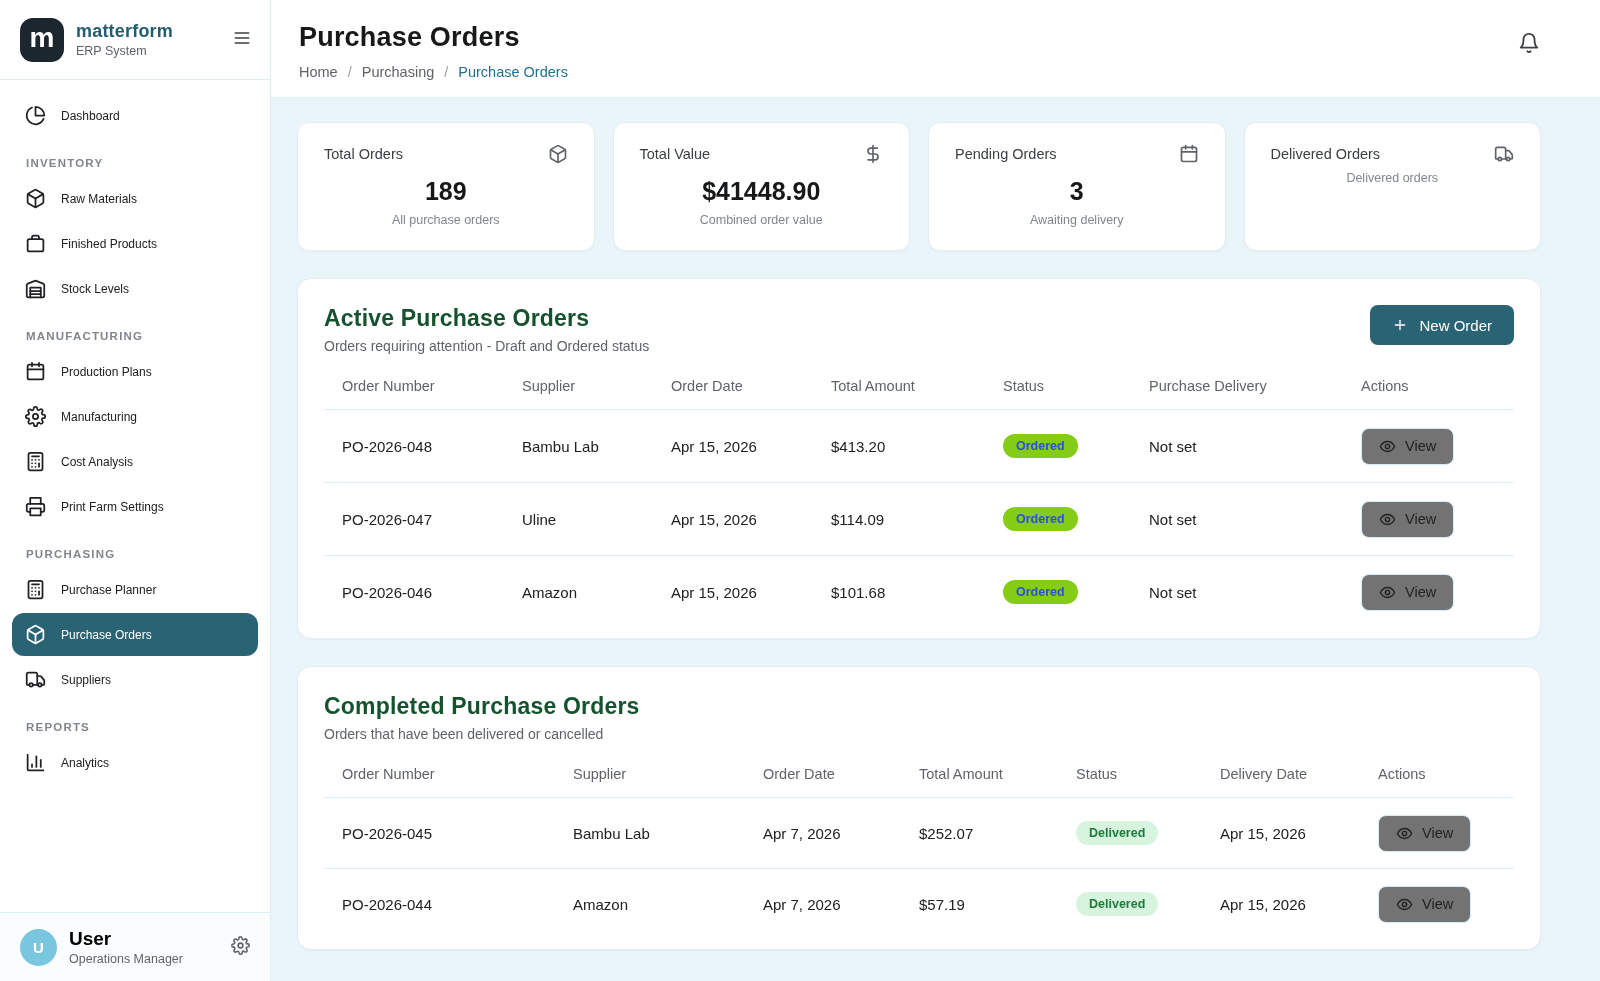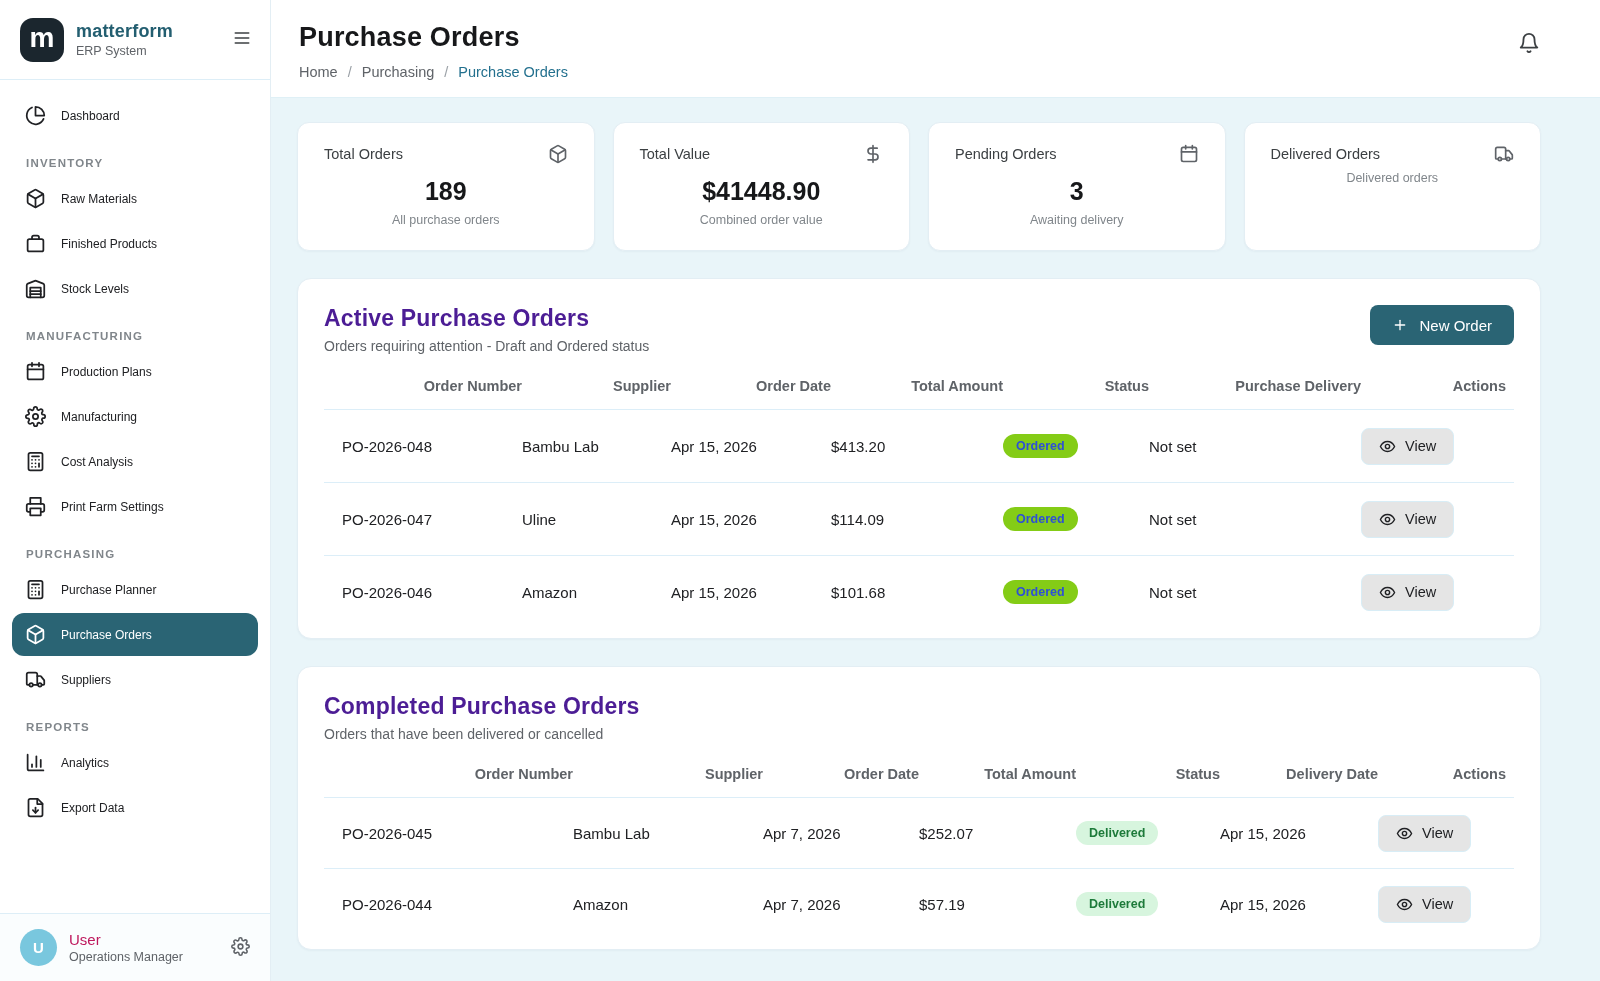--- a/index.html
+++ b/index.html
@@ -28,21 +28,21 @@
   .nav { flex:1; padding:14px 12px 0; overflow:hidden; }
   .nav-label { font-size:11.5px; font-weight:700; letter-spacing:1.2px; color:#80868b; margin:20px 14px 8px; }
   .nav-label:empty { display:none; margin:0; }
   .nav-item { display:flex; align-items:center; gap:15px; padding:11px 13px; border-radius:12px; font-size:12px; color:#202124; cursor:pointer; margin-bottom:2px; }
   .nav-item .ico { width:21px; height:21px; color:#202124; }
   .nav-item.active { background:var(--accent); color:#fff; font-weight:500; }
   .nav-item.active .ico { color:#fff; }
 
   .side-footer { border-top:1px solid #ddeef7; background:#fafdfe; padding:15px 20px; display:flex; align-items:center; gap:12px; }
   .avatar { width:37px; height:37px; border-radius:50%; background:var(--avatar); color:#fff; font-size:15px; font-weight:600; display:flex; align-items:center; justify-content:center; }
-  .user-name { font-size:15px; font-weight:400; color:#be185d; }
+  .user-name { font-size:19px; font-weight:700; color:#000000; }
   .user-role { font-size:12.5px; color:#5f6368; margin-top:2px; }
   .footer-gear { margin-left:auto; background:none; border:none; cursor:pointer; color:#5f6368; }
   .footer-gear .ico { width:19px; height:19px; }
 
   
   .main { flex:1; display:flex; flex-direction:column; min-width:0; }
   .page-header { background:#fff; border-bottom:1px solid #dff0f6; padding:22px 60px 17px 28px; display:flex; align-items:flex-start; }
   .page-title { font-size:27px; font-weight:800; color:#17181a; letter-spacing:.2px; }
   .breadcrumb { display:flex; gap:10px; margin-top:11px; font-size:14.5px; color:#5f6368; }
   .crumb { cursor:pointer; }
@@ -58,38 +58,38 @@
   .stat-card { background:#fff; border:1px solid #e3eef4; border-radius:12px; padding:21px 26px 23px; box-shadow:0 1px 2px rgba(20,50,70,.04);text-align:center; }
   .stat-top { display:flex; align-items:center; justify-content:space-between; }
   .stat-label { font-size:14.5px; font-weight:500; color:#3c4043; }
   .stat-top .ico { width:20px; height:20px; color:#5f6368; }
   .stat-value { font-size:25px; font-weight:800; color:#17181a; margin-top:13px; }
   .stat-caption { font-size:12.5px; color:#80868b; margin-top:7px; }
 
   
   .panel { width:1244px; background:#fff; border:1px solid #e3eef4; border-radius:14px; padding:26px 26px 10px; margin-top:27px; box-shadow:0 1px 2px rgba(20,50,70,.04); }
   .panel-head { display:flex; align-items:flex-start; }
-  .panel-title { font-size:23px; font-weight:800; color:#4c1d95; letter-spacing:.2px; }
+  .panel-title { font-size:23px; font-weight:800; color:#14532d; letter-spacing:.2px; }
   .panel-sub { font-size:14px; color:#5f6368; margin-top:6px; }
   .new-order-btn { margin-left:auto; background:var(--accent); border:none; color:#fff; font-size:15px; font-family:inherit; border-radius:8px; padding:0 22px; height:40px; display:flex; align-items:center; gap:11px; cursor:pointer; }
   .new-order-btn .ico { width:16px; height:16px; }
 
   .tbl { margin-top:24px; }
   .thead, .trow { display:grid; align-items:center; padding-left:18px; padding-right:8px; }
   .t-active .thead, .t-active .trow { grid-template-columns:180px 149px 160px 172px 146px 212px 1fr; }
   .t-completed .thead, .t-completed .trow { grid-template-columns:231px 190px 156px 157px 144px 158px 1fr; }
   .thead { padding-bottom:15px; }
-  .th { font-size:14.5px; color:#5f6368; font-weight:700;text-align:right; }
+  .th { font-size:14.5px; color:#5f6368; font-weight:400; }
   .trow { height:73px; border-top:1px solid #dceef8; }
   .t-completed .trow { height:71px; }
   .td { font-size:15px; color:#202124; }
   .badge { display:inline-block; padding:5px 13px; border-radius:999px; font-size:12.5px; font-weight:600; }
   .badge-ordered { background:#84cc16; color:#2d50d6; }
   .badge-delivered { background:#d7f5de; color:#1d7a3a; }
-  .view-btn { display:inline-flex; align-items:center; gap:9px; background:#e5e5e5; border:1px solid #d8edf6; border-radius:8px; padding:0 17px; height:37px; font-size:14.5px; font-family:inherit; color:#202124; cursor:pointer; }
+  .view-btn { display:inline-flex; align-items:center; gap:9px; background:#737373; border:1px solid #d8edf6; border-radius:8px; padding:0 17px; height:37px; font-size:14.5px; font-family:inherit; color:#202124; cursor:pointer; }
   .view-btn .ico { width:17px; height:17px; color:#202124; }
 </style>
 </head>
 <body style="--accent: #2a6474; --avatar: #79c7de;">
 
 <aside class="sidebar">
   <div class="logo-row">
     <div class="logo-badge">m</div>
     <div>
       <div class="brand-name">matterform</div>
@@ -258,31 +258,20 @@
           <div class="nav-item">
     <span class="ico">
               <svg viewBox="0 0 24 24" fill="none" stroke="currentColor" stroke-width="2" stroke-linecap="round" stroke-linejoin="round">
                 <path d="M3 3v16a2 2 0 0 0 2 2h16"></path>
                 <path d="M18 17V9"></path>
                 <path d="M13 17V5"></path>
                 <path d="M8 17v-3"></path>
               </svg>
             </span>
     <span>Analytics</span>
-  </div>
-          <div class="nav-item">
-    <span class="ico">
-              <svg viewBox="0 0 24 24" fill="none" stroke="currentColor" stroke-width="2" stroke-linecap="round" stroke-linejoin="round">
-                <path d="M14.5 2H6a2 2 0 0 0-2 2v16a2 2 0 0 0 2 2h12a2 2 0 0 0 2-2V7.5L14.5 2z"></path>
-                <polyline points="14 2 14 8 20 8"></polyline>
-                <path d="M12 18v-6"></path>
-                <path d="m9 15 3 3 3-3"></path>
-              </svg>
-            </span>
-    <span>Export Data</span>
   </div>
         </div>
   </div>
     </nav>
 
   <div class="side-footer">
     <div class="avatar">U</div>
     <div>
       <div class="user-name">User</div>
       <div class="user-role">Operations Manager</div>

